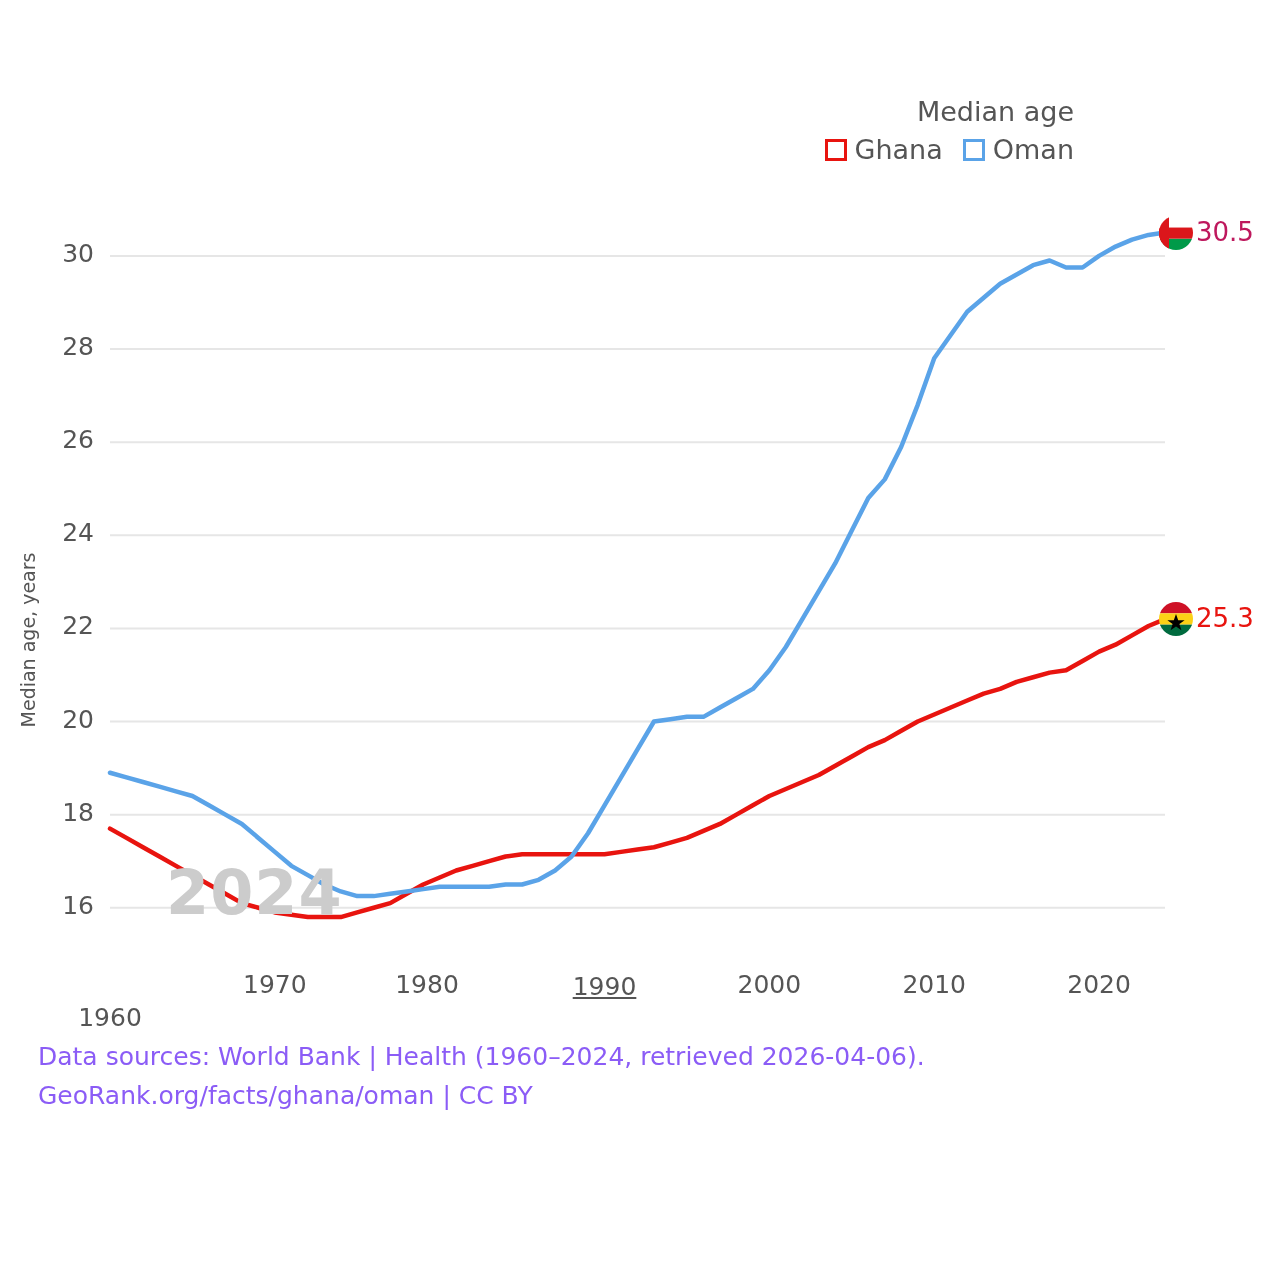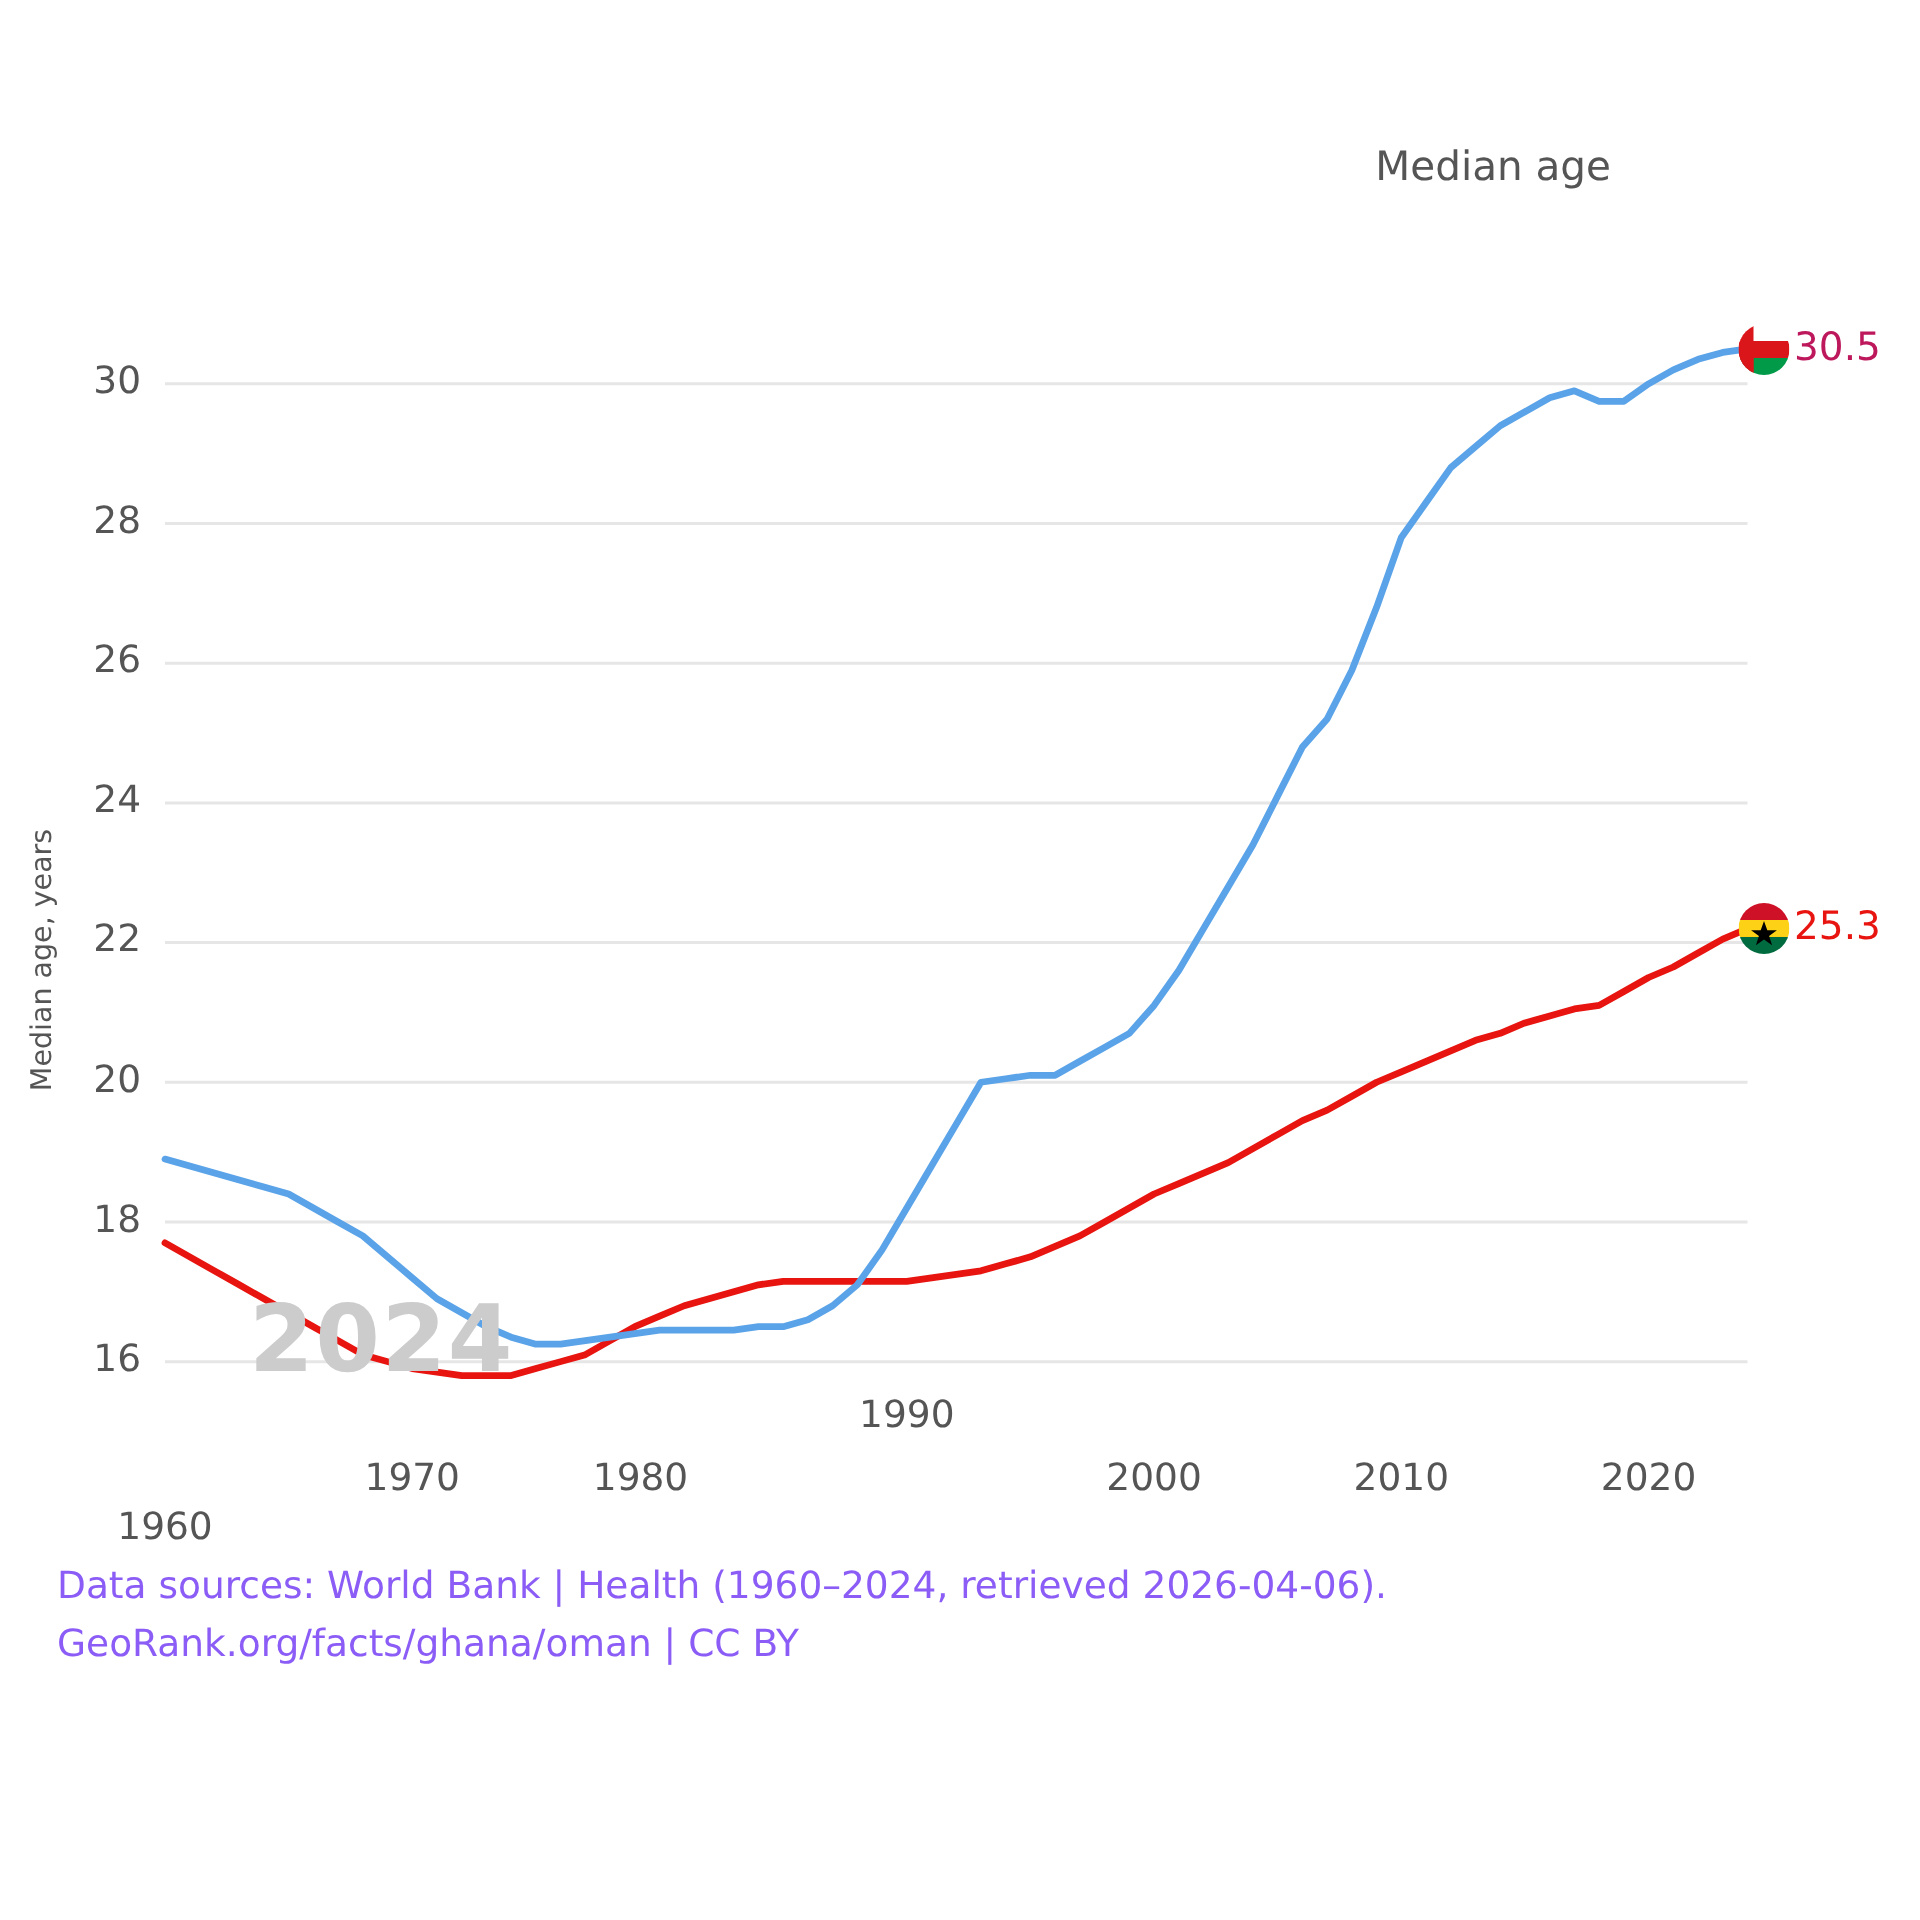--- a/index.html
+++ b/index.html
@@ -111,20 +111,30 @@
   .footer div { white-space: nowrap; }
   svg { display: block; }
 </style>
 </head>
 <body>
 
 <div id="chart-root">
 
   <div class="legend">
     <div class="legend-title">Median age</div>
+    <div class="legend-items">
+      <div class="legend-item">
+        <span class="legend-swatch" id="sw0" style="border-color: rgb(232, 20, 15);"></span>
+        <span class="legend-label">Ghana</span>
+      </div>
+      <div class="legend-item">
+        <span class="legend-swatch" id="sw1" style="border-color: rgb(90, 163, 232);"></span>
+        <span class="legend-label">Oman</span>
+      </div>
+    </div>
   </div>
 
   <div class="y-axis-title">Median age, years</div>
 
   <svg id="plot" width="1280" height="1280" style="position:absolute;left:0;top:0;">
       <line x1="110" x2="1165" y1="907.75" y2="907.75" stroke="#e6e6e6" stroke-width="2"></line>
       <line x1="110" x2="1165" y1="814.625" y2="814.625" stroke="#e6e6e6" stroke-width="2"></line>
       <line x1="110" x2="1165" y1="721.5" y2="721.5" stroke="#e6e6e6" stroke-width="2"></line>
       <line x1="110" x2="1165" y1="628.375" y2="628.375" stroke="#e6e6e6" stroke-width="2"></line>
       <line x1="110" x2="1165" y1="535.25" y2="535.25" stroke="#e6e6e6" stroke-width="2"></line>
@@ -142,21 +152,21 @@
       <div class="tick-label y-tick" style="left: 34px; top: 797.625px;">18</div>
       <div class="tick-label y-tick" style="left: 34px; top: 704.5px;">20</div>
       <div class="tick-label y-tick" style="left: 34px; top: 611.375px;">22</div>
       <div class="tick-label y-tick" style="left: 34px; top: 518.25px;">24</div>
       <div class="tick-label y-tick" style="left: 34px; top: 425.125px;">26</div>
       <div class="tick-label y-tick" style="left: 34px; top: 332px;">28</div>
       <div class="tick-label y-tick" style="left: 34px; top: 238.875px;">30</div>
       <div class="tick-label x-tick" style="left: 50px; top: 1003px;">1960</div>
       <div class="tick-label x-tick" style="left: 214.844px; top: 970px;">1970</div>
       <div class="tick-label x-tick" style="left: 367px; top: 970px;">1980</div>
-      <div class="tick-label x-tick" style="left: 544.531px; top: 928px;">1990</div>
+      <div class="tick-label x-tick" style="left: 544.531px; top: 972px; text-decoration: underline;">1990</div>
       <div class="tick-label x-tick" style="left: 709.375px; top: 970px;">2000</div>
       <div class="tick-label x-tick" style="left: 874.219px; top: 970px;">2010</div>
       <div class="tick-label x-tick" style="left: 1039.06px; top: 970px;">2020</div>
     </div>
   <div id="endpoints">
       <div class="flag-marker" style="left: 1159px; top: 602.062px;">
         <svg width="34" height="34" viewBox="0 0 34 34">
           <rect x="0" y="0" width="34" height="11.33" fill="#ce1126"></rect>
           <rect x="0" y="11.33" width="34" height="11.33" fill="#fcd116"></rect>
           <rect x="0" y="22.66" width="34" height="11.34" fill="#006b3f"></rect>

